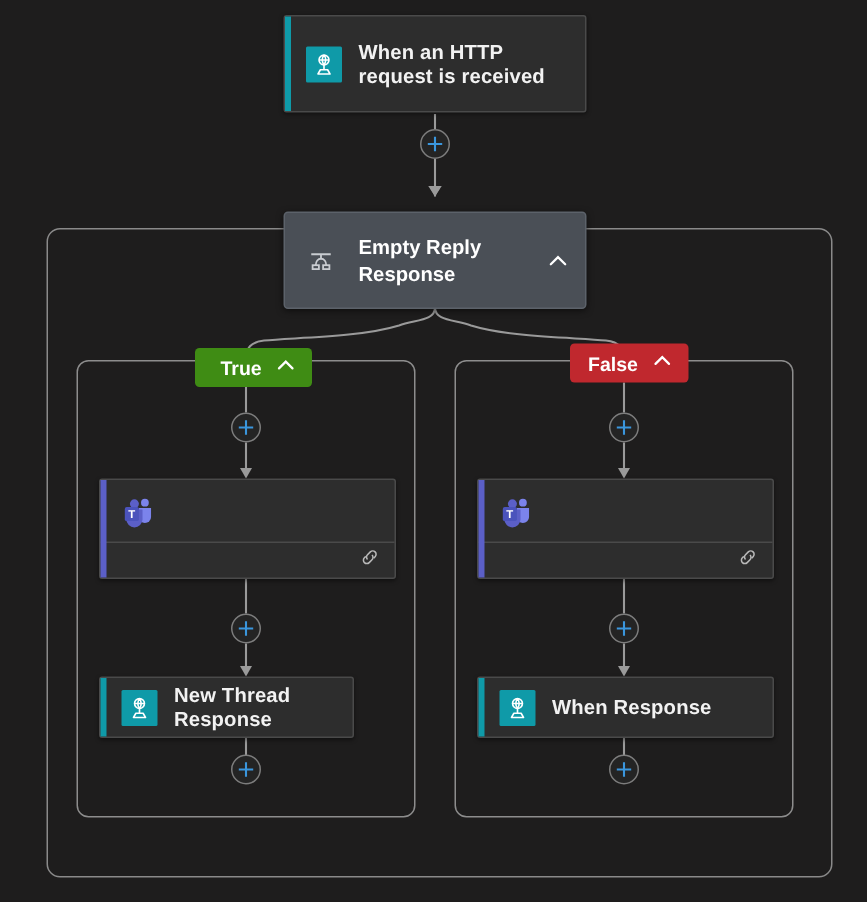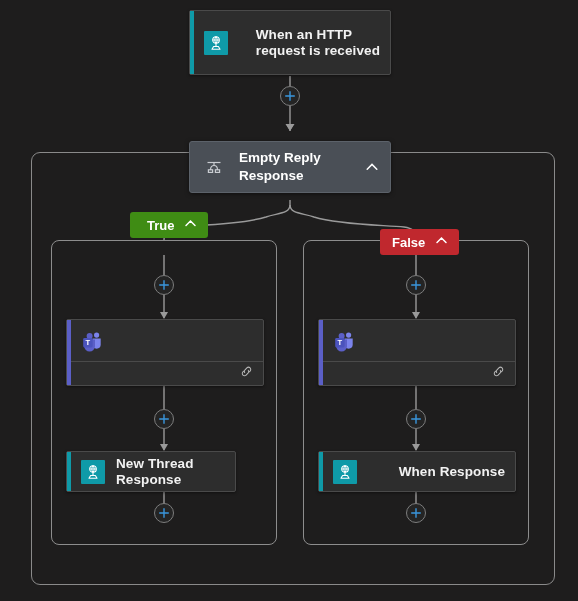--- a/index.html
+++ b/index.html
@@ -27,21 +27,20 @@
   }
   .node .accent{
     position:absolute;left:0;top:0;bottom:0;width:4px;
   }
   .node-row{
     display:flex;align-items:center;
     padding:0 10px 0 14px;
     flex:1;
     gap:11px;
     min-height:0;
-    justify-content:space-between;
   }
   .node-title{
     color:#f2f2f2;
     font-size:13.5px;
     font-weight:bold;
     line-height:16px;
     letter-spacing:.1px;
   }
   .node-foot{
     height:24px;
@@ -171,21 +170,21 @@
   </div>
 
   <div class="plus" style="left:280px;top:86px;">
     <svg width="12" height="12" viewBox="0 0 12 12" stroke="#3a96dd" stroke-width="1.4">
         <path d="M6,1.2 V10.8 M1.2,6 H10.8"></path>
       </svg>
   </div>
 
   <div class="scope" style="left:31px;top:152px;width:524px;height:433px;"></div>
 
-  <div class="cond" style="left:189px;top:141px;width:202px;height:52px;">
+  <div class="cond" style="left:189px;top:141px;width:202px;height:65px;">
     <span class="tile plain">
       <svg width="18" height="18" viewBox="0 0 18 18" fill="none" stroke="#c9ccd1" stroke-width="1.2">
         <path d="M2.5,4.5 h13"></path>
         <path d="M9,4.5 v3"></path>
         <path d="M5.5,12 C5.5,9.2 7,7.5 9,7.5 C11,7.5 12.5,9.2 12.5,12"></path>
         <rect x="3.4" y="11.8" width="4.2" height="2.6"></rect>
         <rect x="10.4" y="11.8" width="4.2" height="2.6"></rect>
       </svg>
     </span>
     <span class="ctext">
@@ -194,21 +193,21 @@
     </span>
     <span class="chev">
       <svg width="16" height="16" viewBox="0 0 16 16" fill="none" stroke="#ffffff" stroke-width="1.5" stroke-linecap="round">
           <path d="M3.2,10.2 L8,5.4 L12.8,10.2"></path>
         </svg>
     </span>
   </div>
 
   <div class="scope inner" style="left:51px;top:240px;width:226px;height:305px;"></div>
 
-  <div class="badge true" style="left:130px;top:212px;padding-left:17px;">
+  <div class="badge true" style="left:130px;top:232px;padding-left:17px;">
     <span>True</span>
     <span>
       <svg width="15" height="15" viewBox="0 0 16 16" fill="none" stroke="#ffffff" stroke-width="1.6" stroke-linecap="round">
           <path d="M3.2,10.2 L8,5.4 L12.8,10.2"></path>
         </svg>
     </span>
   </div>
 
   <div class="plus" style="left:154px;top:275px;">
     <svg width="12" height="12" viewBox="0 0 12 12" stroke="#3a96dd" stroke-width="1.4">

